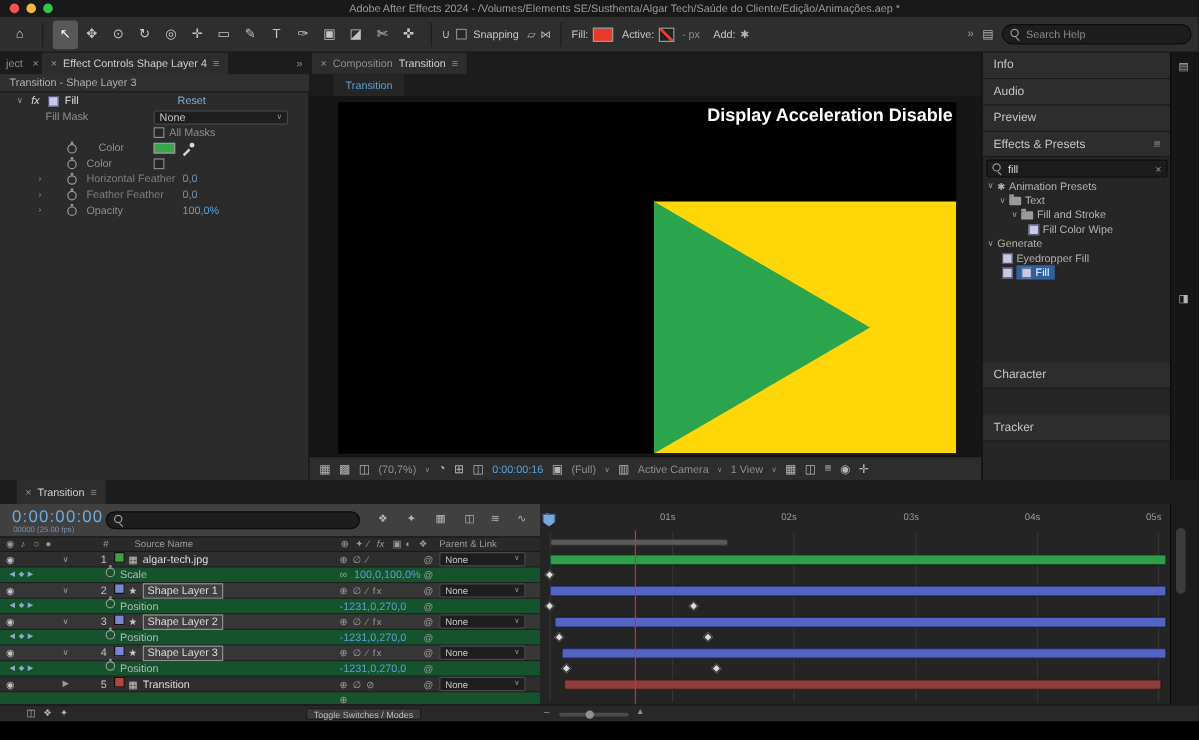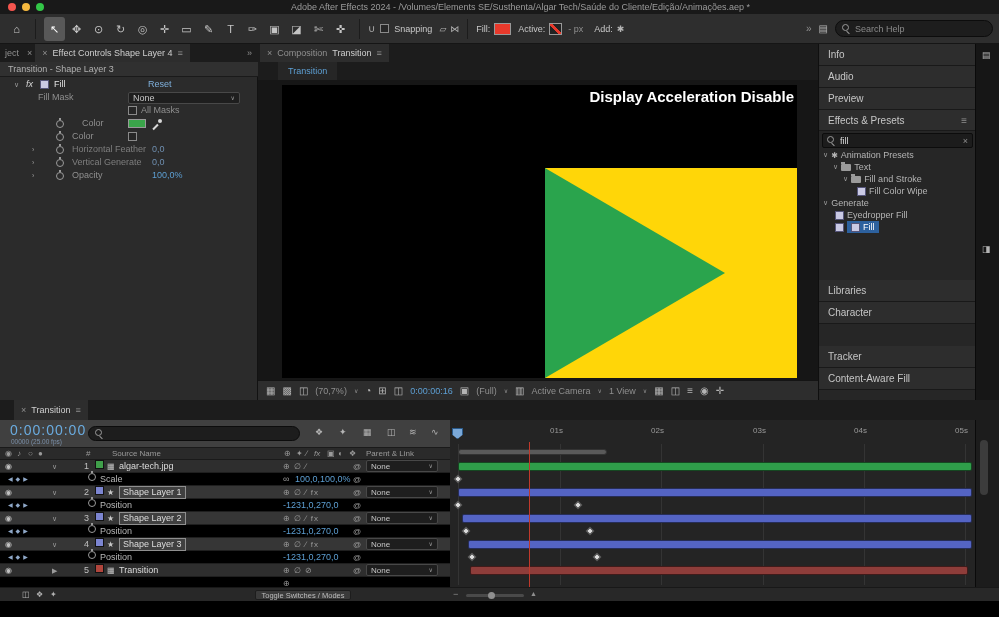--- a/index.html
+++ b/index.html
@@ -64,21 +64,21 @@
 #right-strip{left:975px;top:44px;width:24px;height:356px;background:#161616;border-left:1px solid #0a0a0a}
 
 #tl-panel{left:0;top:400px;width:999px;height:201px;background:#262626}
 #tl-tabbar{left:0;top:0;width:999px;height:20px}
 #tl-header{left:0;top:20px;width:450px;height:27px;background:#404040}
 #tl-timecode{position:absolute;left:10px;top:2px;color:#6aabdf;font-size:14px;letter-spacing:1px}
 #tl-frameinfo{position:absolute;left:11px;top:18px;font-size:6.5px;color:#7a8fa8}
 #tl-colheader{left:0;top:47px;width:450px;height:13px;background:#2a2a2a;border-top:1px solid #1a1a1a;border-bottom:1px solid #1a1a1a;color:#9a9a9a}
 #tl-colheader span{position:absolute;top:0;line-height:12px;font-size:8px}
 .tlrow{position:absolute;left:0;width:450px;height:13px;background:#2e2e2e;border-bottom:1px solid #1f1f1f}
-.tlrow.prop{background:#000000}
+.tlrow.prop{background:#14532d}
 .tlrow.sel{background:#363636}
 .tlrow>span,.tlrow>div{position:absolute;top:0;line-height:13px}
 .eye{left:5px;font-size:8px;color:#c0c0c0}
 .twirl{left:52px;color:#9a9a9a;font-size:7px}
 .lnum{left:84px;color:#c0c0c0}
 .lcol{left:95px;top:2px;width:9px;height:9px;border:1px solid #111}
 .licon{left:107px;font-size:8px;color:#c8c8c8}
 .lname{left:119px;color:#dcdcdc}
 .lname.boxed{background:#404040;border:1px solid #8f8f8f;padding:0 3px;line-height:11px}
 .lsw{left:283px;color:#9a9a9a;letter-spacing:1px;font-size:8px}
@@ -198,21 +198,21 @@
   </div>
   <div class="ecrow" style="top:99px">
     <span class="tw" style="left:32px">›</span>
     <span class="swc" style="left:56px;top:3px"></span>
     <span style="left:72px;color:#7e7e7e">Horizontal Feather</span>
     <span style="left:152px;color:#6f8fb0">0,0</span>
   </div>
   <div class="ecrow" style="top:112px">
     <span class="tw" style="left:32px">›</span>
     <span class="swc" style="left:56px;top:3px"></span>
-    <span style="left:72px;color:#7e7e7e">Vertical Generate</span>
+    <span style="left:72px;color:#7e7e7e">Feather Feather</span>
     <span style="left:152px;color:#6f8fb0">0,0</span>
   </div>
   <div class="ecrow" style="top:125px">
     <span class="tw" style="left:32px">›</span>
     <span class="swc" style="left:56px;top:3px"></span>
     <span class="dim" style="left:72px">Opacity</span>
     <span class="blue" style="left:152px">100,0%</span>
   </div>
 </div>
 
@@ -309,31 +309,25 @@
     <span class="fxi"></span>
     <span>Eyedropper Fill</span>
   </div>
   <div class="tree-row" style="top:177px;padding-left:16px">
     <span class="fxi"></span>
     <span class="sel-item">
       <span class="fxi"></span>
       <span>Fill</span>
     </span>
   </div>
-  <div class="rp-row" style="top:236px">
-      <span>Libraries</span>
-    </div>
   <div class="rp-row" style="top:258px">
       <span>Character</span>
     </div>
   <div class="rp-row" style="top:302px">
       <span>Tracker</span>
-    </div>
-  <div class="rp-row" style="top:324px">
-      <span>Content-Aware Fill</span>
     </div>
 </div>
 <div id="right-strip" class="p">
   <span class="i p" style="left:6px;top:6px;font-size:9px">▤</span>
   <span class="i p" style="left:6px;top:200px;font-size:9px">◨</span>
 </div>
 
 <div id="tl-panel" class="p">
   <div id="tl-tabbar" class="p tabbar">
     <div class="tab" style="margin-left:14px">

